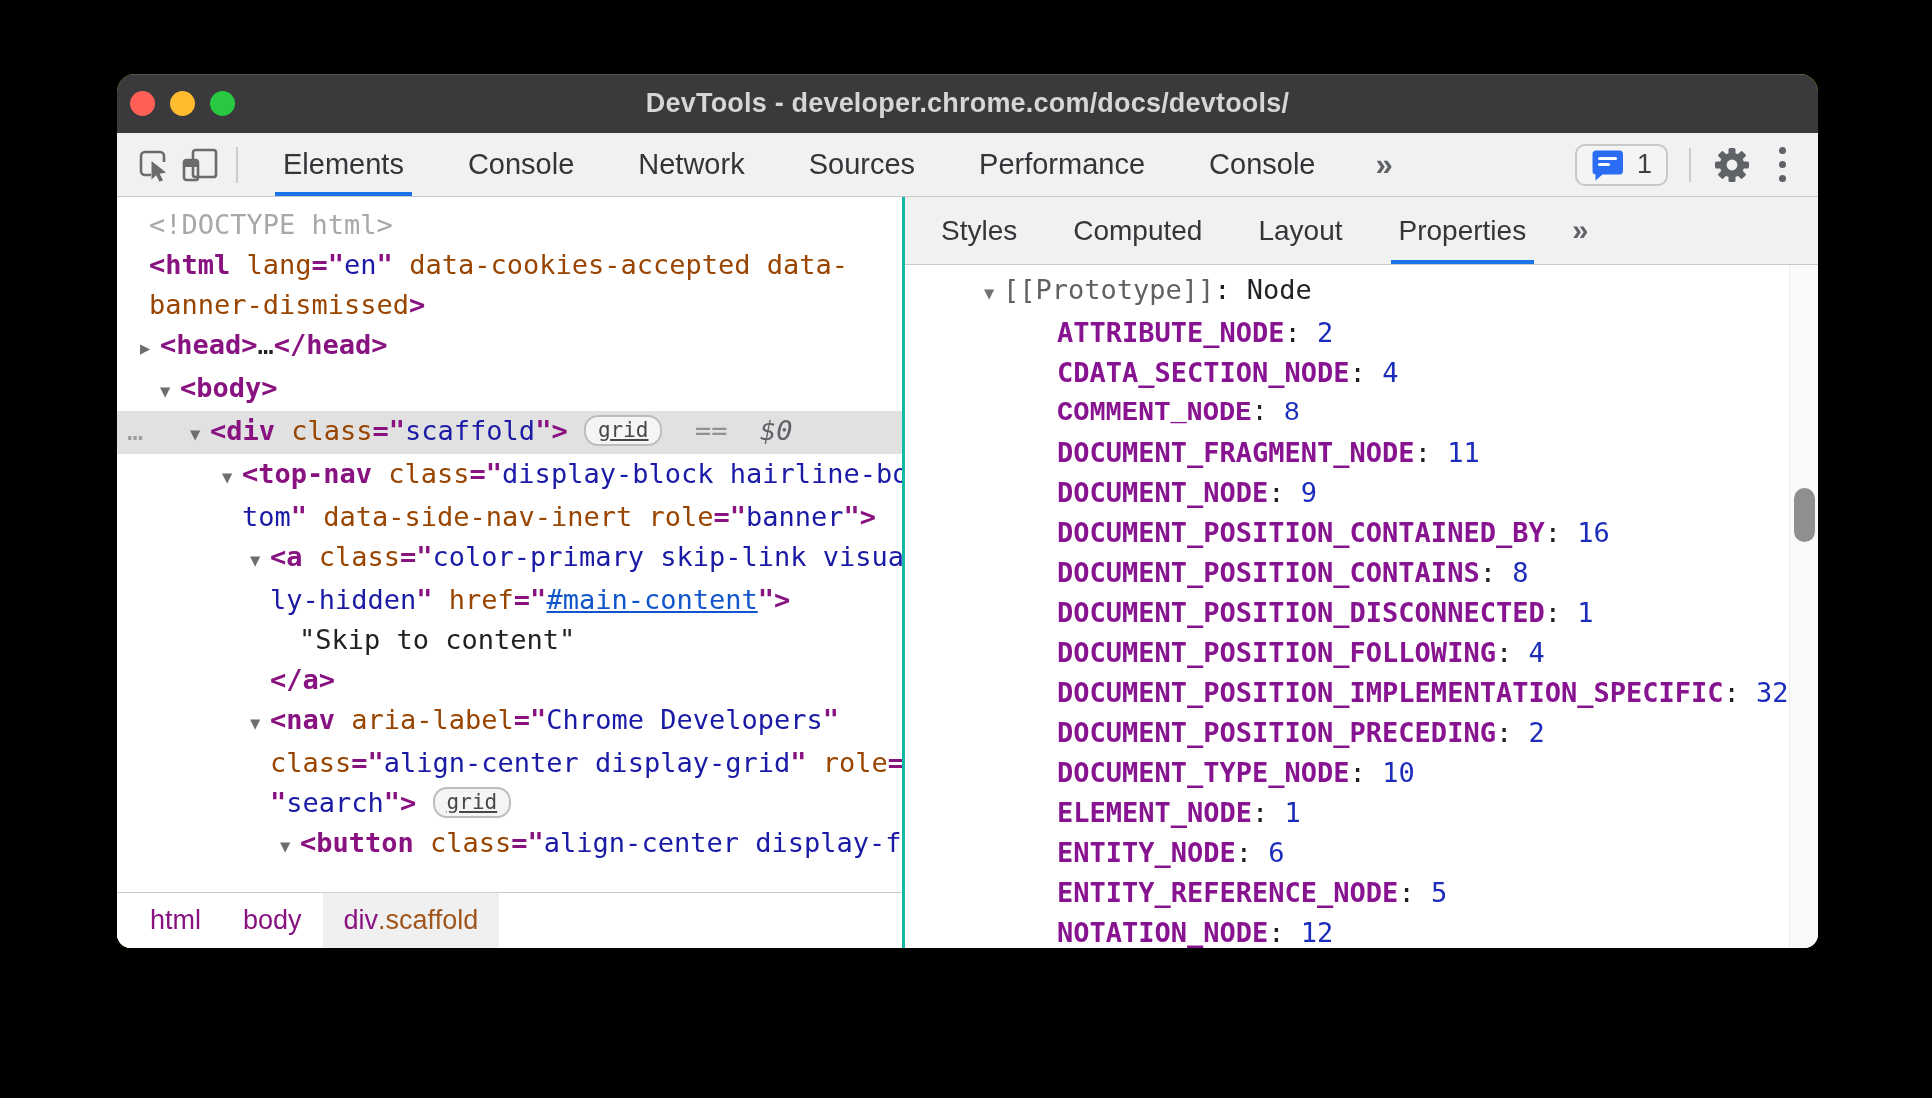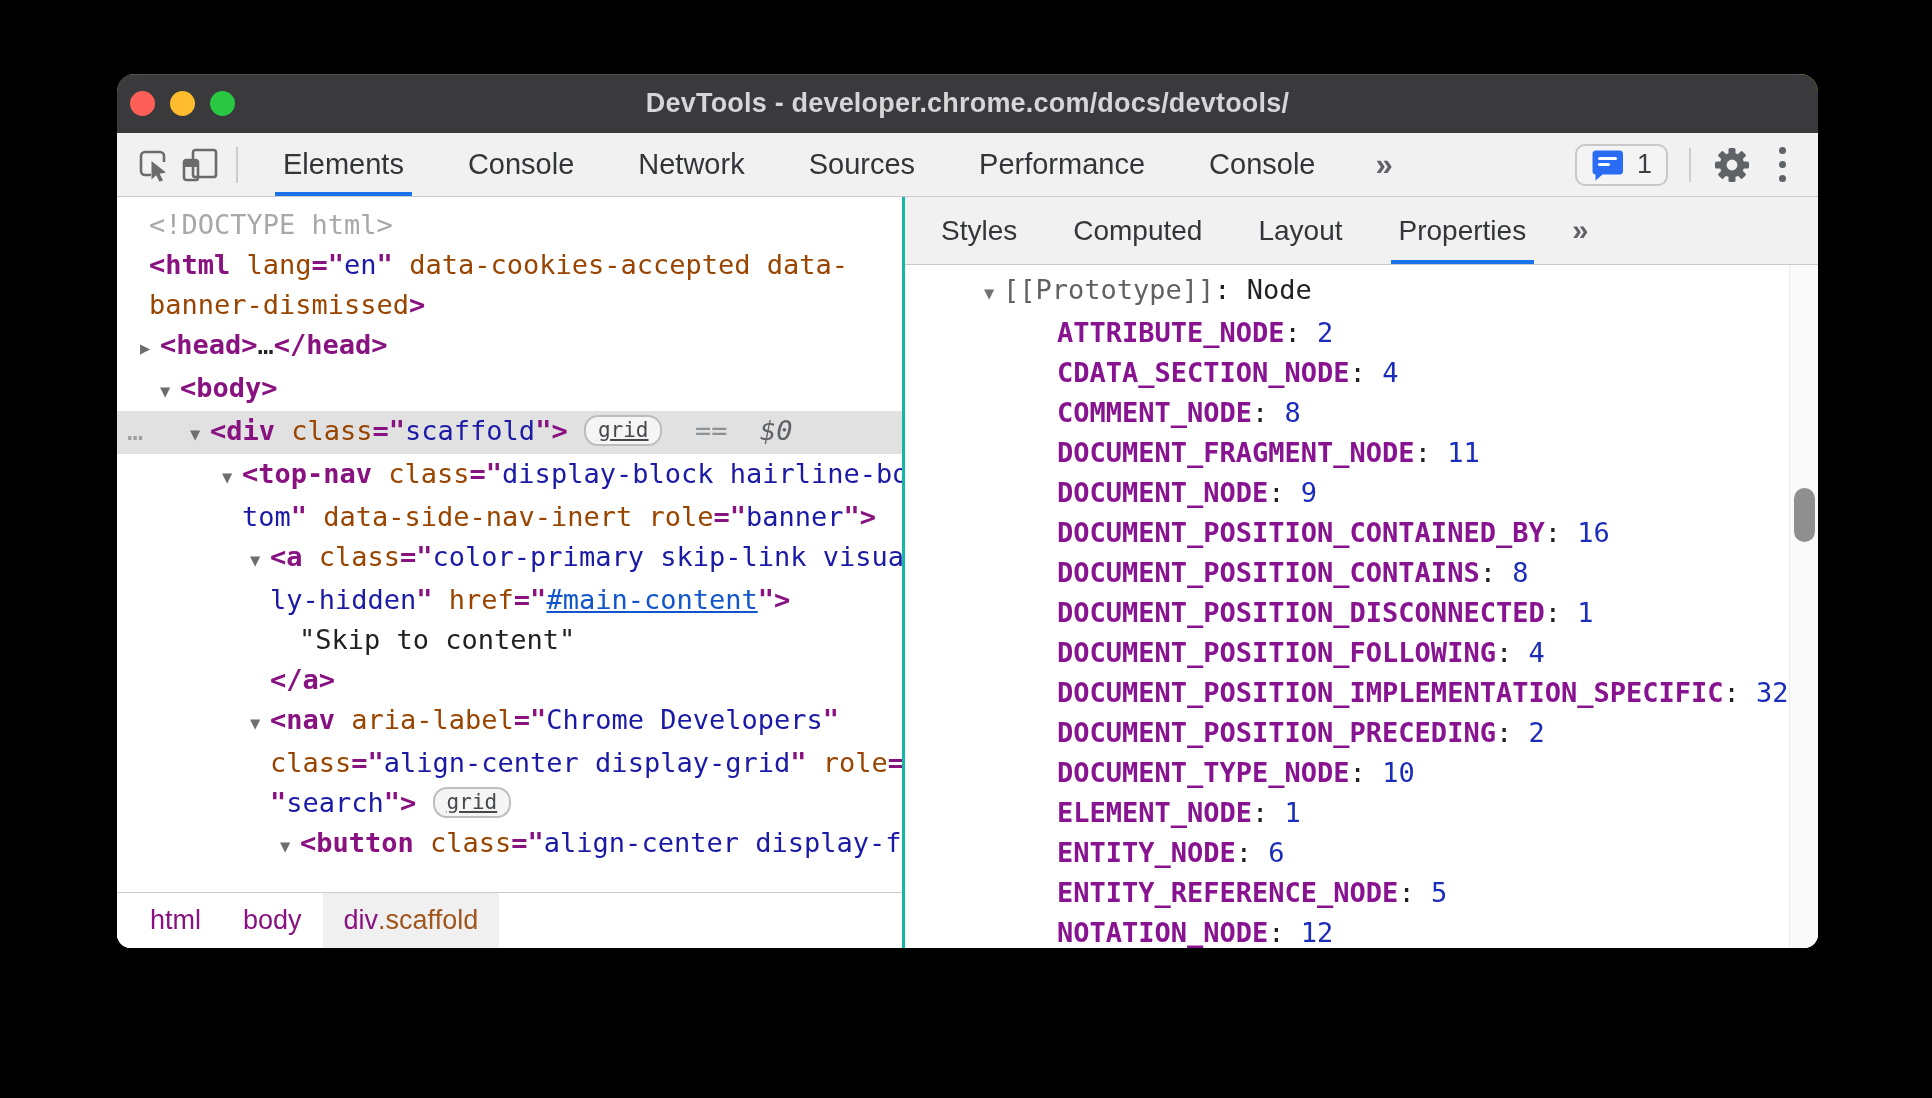--- a/index.html
+++ b/index.html
@@ -216,21 +216,21 @@
           <div class="stab">Layout</div>
           <div class="stab selected">Properties</div>
           <div id="side-more">
             <span>»</span>
           </div>
         </div>
       <div id="props">
           <div class="prow mono" style="padding-left: 79px;"><span class="parrow">▼</span><span class="sg-proto">[[Prototype]]</span><span class="sg-colon">: </span><span class="sg-plain">Node</span></div>
           <div class="prow mono" style="padding-left: 152px;"><span class="sg-pname">ATTRIBUTE_NODE</span><span class="sg-colon">: </span><span class="sg-pnum">2</span></div>
           <div class="prow mono" style="padding-left: 152px;"><span class="sg-pname">CDATA_SECTION_NODE</span><span class="sg-colon">: </span><span class="sg-pnum">4</span></div>
-          <div class="prow mono" style="padding-left: 152px;"><span class="sg-pname">COMMENT_NODE</span><span class="sg-colon">: </span><span class="sg-pnum">8</span></div>
+          <div class="prow mono" style="padding-left: 152px; font-family: Liberation Mono, monospace;"><span class="sg-pname">COMMENT_NODE</span><span class="sg-colon">: </span><span class="sg-pnum">8</span></div>
           <div class="prow mono" style="padding-left: 152px;"><span class="sg-pname">DOCUMENT_FRAGMENT_NODE</span><span class="sg-colon">: </span><span class="sg-pnum">11</span></div>
           <div class="prow mono" style="padding-left: 152px;"><span class="sg-pname">DOCUMENT_NODE</span><span class="sg-colon">: </span><span class="sg-pnum">9</span></div>
           <div class="prow mono" style="padding-left: 152px;"><span class="sg-pname">DOCUMENT_POSITION_CONTAINED_BY</span><span class="sg-colon">: </span><span class="sg-pnum">16</span></div>
           <div class="prow mono" style="padding-left: 152px;"><span class="sg-pname">DOCUMENT_POSITION_CONTAINS</span><span class="sg-colon">: </span><span class="sg-pnum">8</span></div>
           <div class="prow mono" style="padding-left: 152px;"><span class="sg-pname">DOCUMENT_POSITION_DISCONNECTED</span><span class="sg-colon">: </span><span class="sg-pnum">1</span></div>
           <div class="prow mono" style="padding-left: 152px;"><span class="sg-pname">DOCUMENT_POSITION_FOLLOWING</span><span class="sg-colon">: </span><span class="sg-pnum">4</span></div>
           <div class="prow mono" style="padding-left: 152px;"><span class="sg-pname">DOCUMENT_POSITION_IMPLEMENTATION_SPECIFIC</span><span class="sg-colon">: </span><span class="sg-pnum">32</span></div>
           <div class="prow mono" style="padding-left: 152px;"><span class="sg-pname">DOCUMENT_POSITION_PRECEDING</span><span class="sg-colon">: </span><span class="sg-pnum">2</span></div>
           <div class="prow mono" style="padding-left: 152px;"><span class="sg-pname">DOCUMENT_TYPE_NODE</span><span class="sg-colon">: </span><span class="sg-pnum">10</span></div>
           <div class="prow mono" style="padding-left: 152px;"><span class="sg-pname">ELEMENT_NODE</span><span class="sg-colon">: </span><span class="sg-pnum">1</span></div>

